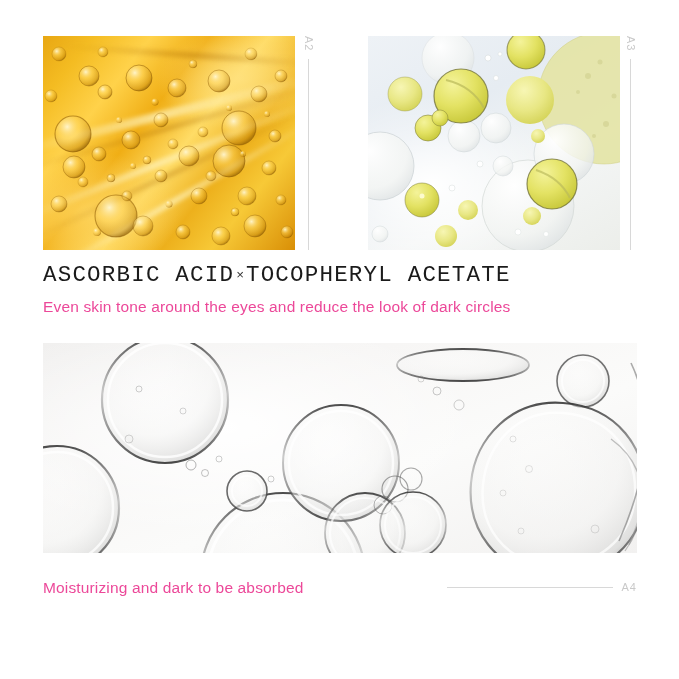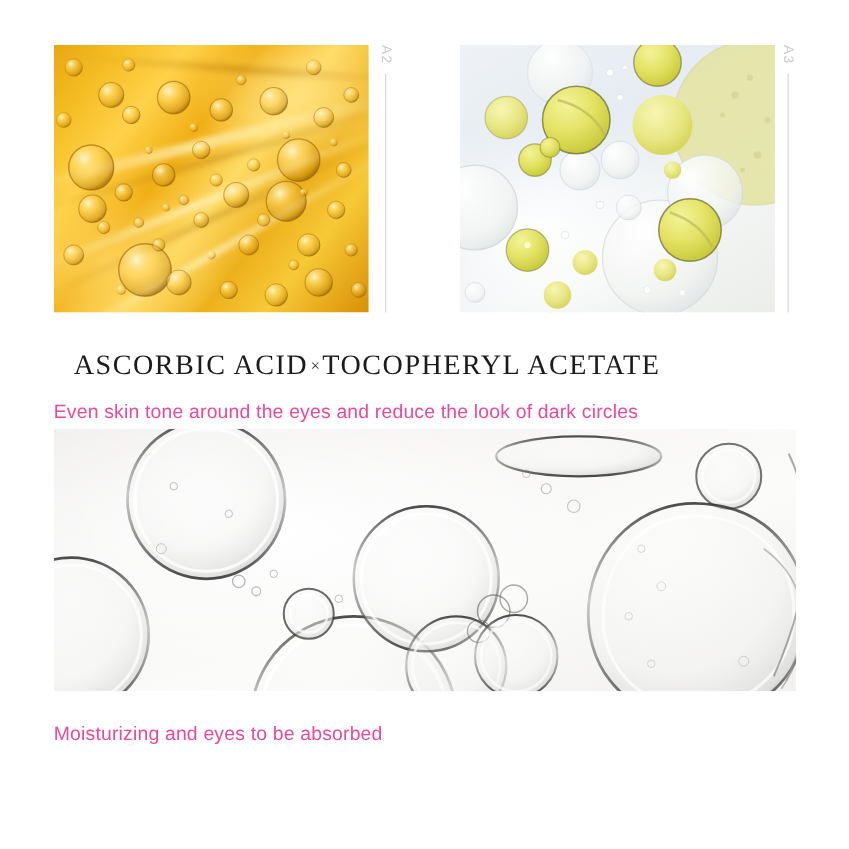--- a/index.html
+++ b/index.html
@@ -128,28 +128,28 @@
   }
   .marker-a2 { left: 300px; top: 36px; height: 214px; }
   .marker-a3 { left: 622px; top: 36px; height: 214px; }
 
   
   .text-block { position: absolute; left: 43px; }
   .block-1 { top: 263px; }
   .block-2 { top: 570px; }
 
   .heading {
-    font-family: Liberation Serif, serif;
+    font-family: Liberation Mono, monospace;
     font-size: 22.5px;
     font-weight: 400;
     letter-spacing: 1.2px;
     color: #1b1b1b;
     white-space: nowrap;
     line-height: 1.15;
-    margin: 16px;
+    margin: 0;
   }
   .heading .times {
     font-size: 13px;
     color: #333;
     letter-spacing: 0;
     padding: 0 2px;
     vertical-align: 2px;
   }
   .subheading {
     font-family: "Liberation Sans", sans-serif;
@@ -412,17 +412,21 @@
         <circle cx="470" cy="96" r="3" fill="none" stroke="#999" stroke-opacity="0.4" stroke-width="0.7"></circle>
         <circle cx="486" cy="126" r="3.5" fill="none" stroke="#999" stroke-opacity="0.4" stroke-width="0.7"></circle>
         <circle cx="460" cy="150" r="3" fill="none" stroke="#999" stroke-opacity="0.4" stroke-width="0.7"></circle>
         <circle cx="478" cy="188" r="3" fill="none" stroke="#999" stroke-opacity="0.4" stroke-width="0.7"></circle>
         <circle cx="552" cy="186" r="4" fill="none" stroke="#999" stroke-opacity="0.4" stroke-width="0.8"></circle>
       </svg>
     </div>
   </div>
 
   <div class="text-block block-2">
-    <p class="subheading">Moisturizing and eyes to be absorbed</p>
-  </div>
-
+    <p class="subheading">Moisturizing and dark to be absorbed</p>
+  </div>
+
+  <div class="h-marker">
+    <div class="rule-h"></div>
+    <div class="code-h">A4</div>
+  </div>
 
 </div>
 
 </body></html>

